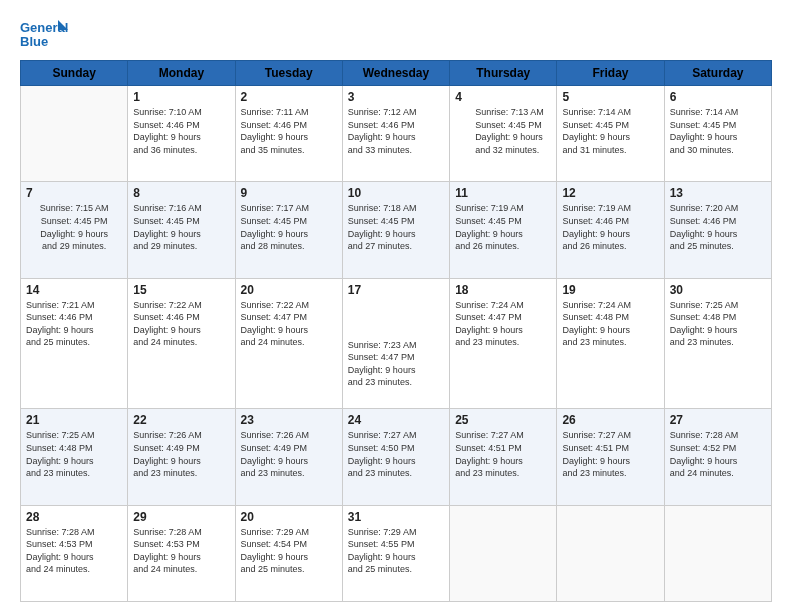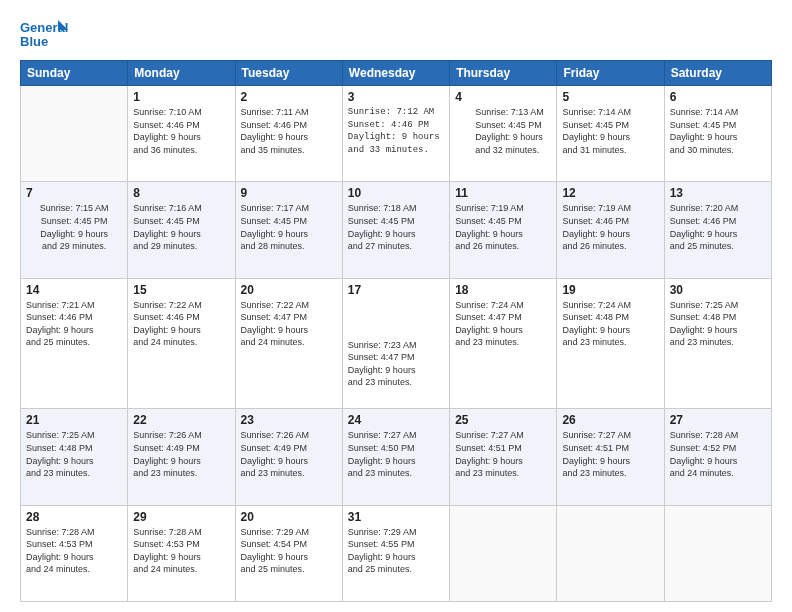--- a/index.html
+++ b/index.html
@@ -44,25 +44,25 @@
     }
     .calendar {
       flex: 1;
       border: 1px solid #ccc;
       border-collapse: collapse;
       width: 100%;
       table-layout: fixed;
     }
     .calendar thead tr th {
       background: #2a6bb5;
-      color: #ffffff;
+      color: #000000;
       font-size: 12px;
       font-weight: bold;
       padding: 5px 6px;
-      text-align: left;
+      text-align: center;
       border: 1px solid #1e5a9a;
     }
     .calendar tbody tr td {
       border: 1px solid #ccc;
       vertical-align: top;
       padding: 4px 5px;
       font-size: 9.5px;
       color: #333;
       height: 85px;
       background: #fff;
@@ -128,21 +128,21 @@
           </td>
           <td>
             <span class="day-num">2</span>
             <div class="cell-info" style="white-space: pre-line;">Sunrise: 7:11 AM
 Sunset: 4:46 PM
 Daylight: 9 hours
 and 35 minutes.</div>
           </td>
           <td>
             <span class="day-num">3</span>
-            <div class="cell-info" style="white-space: pre-line; font-family: Liberation Mono, monospace;">Sunrise: 7:12 AM
+            <div class="cell-info" style="white-space: pre-line;">Sunrise: 7:12 AM
 Sunset: 4:46 PM
 Daylight: 9 hours
 and 33 minutes.</div>
           </td>
           <td>
             <span class="day-num">4</span>
             <div class="cell-info" style="white-space: pre-line; margin-left: 20px;">Sunrise: 7:13 AM
 Sunset: 4:45 PM
 Daylight: 9 hours
 and 32 minutes.</div>

